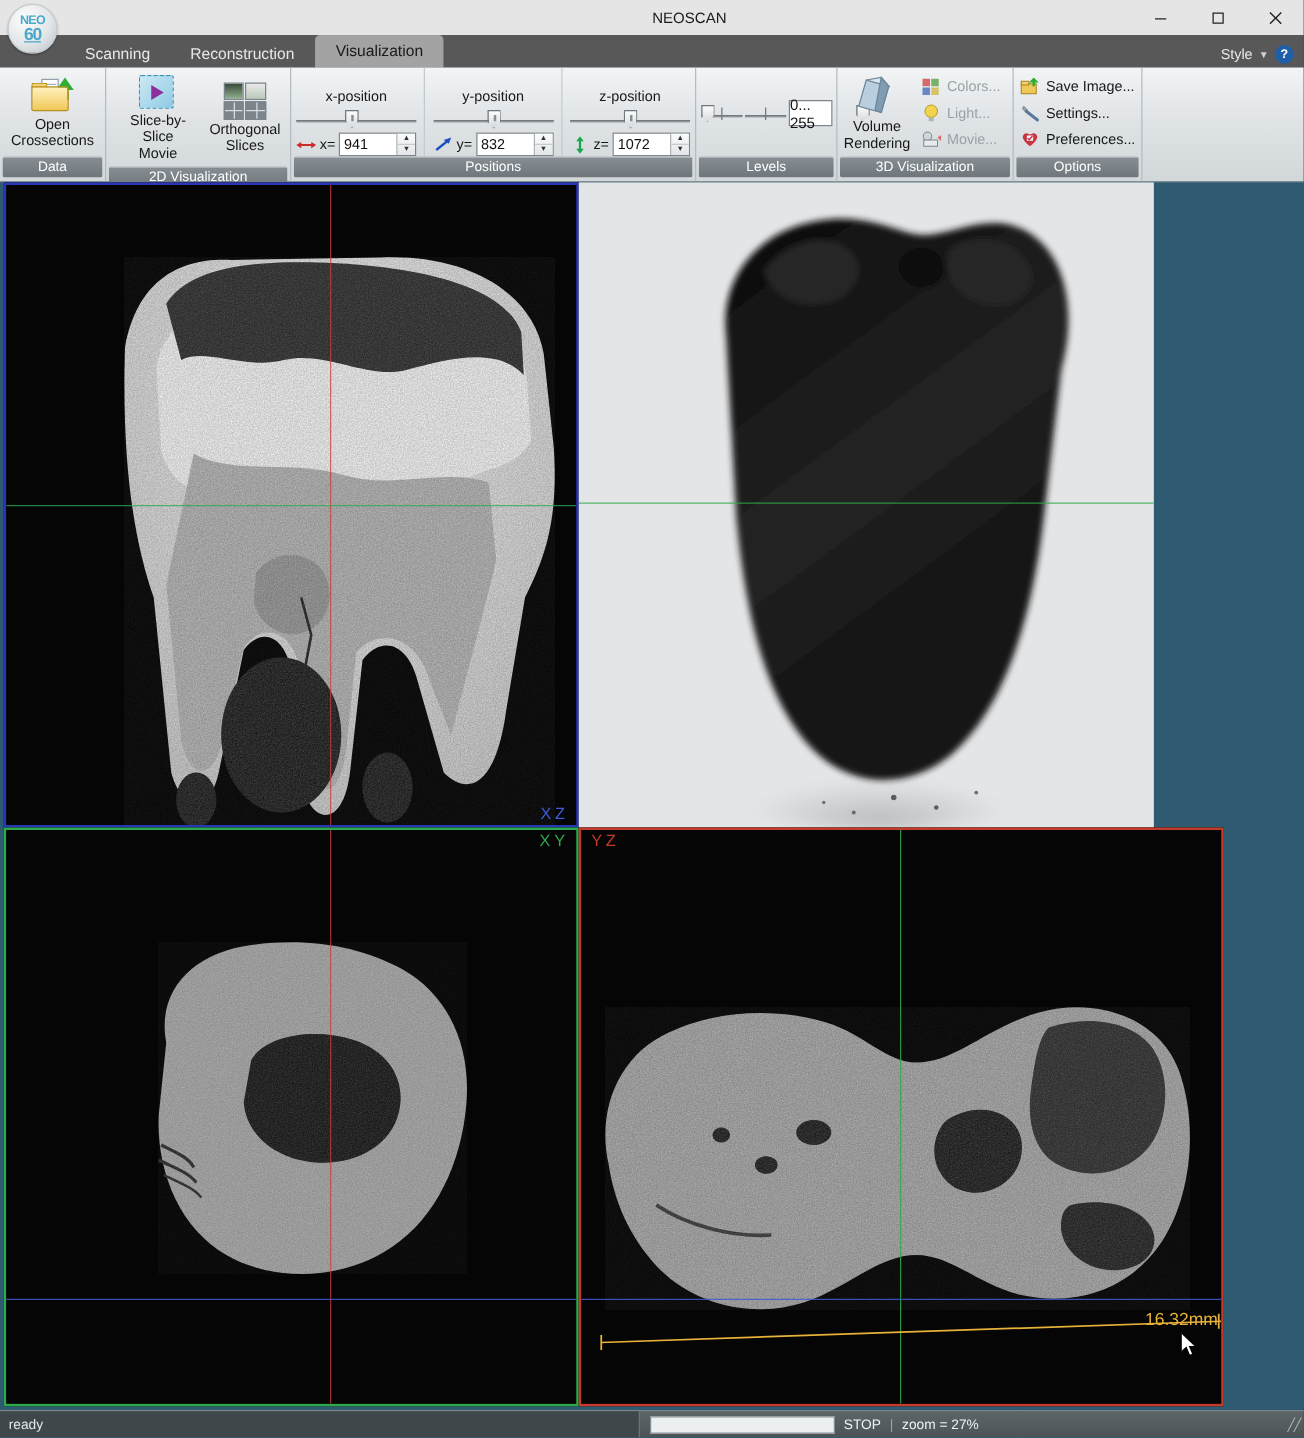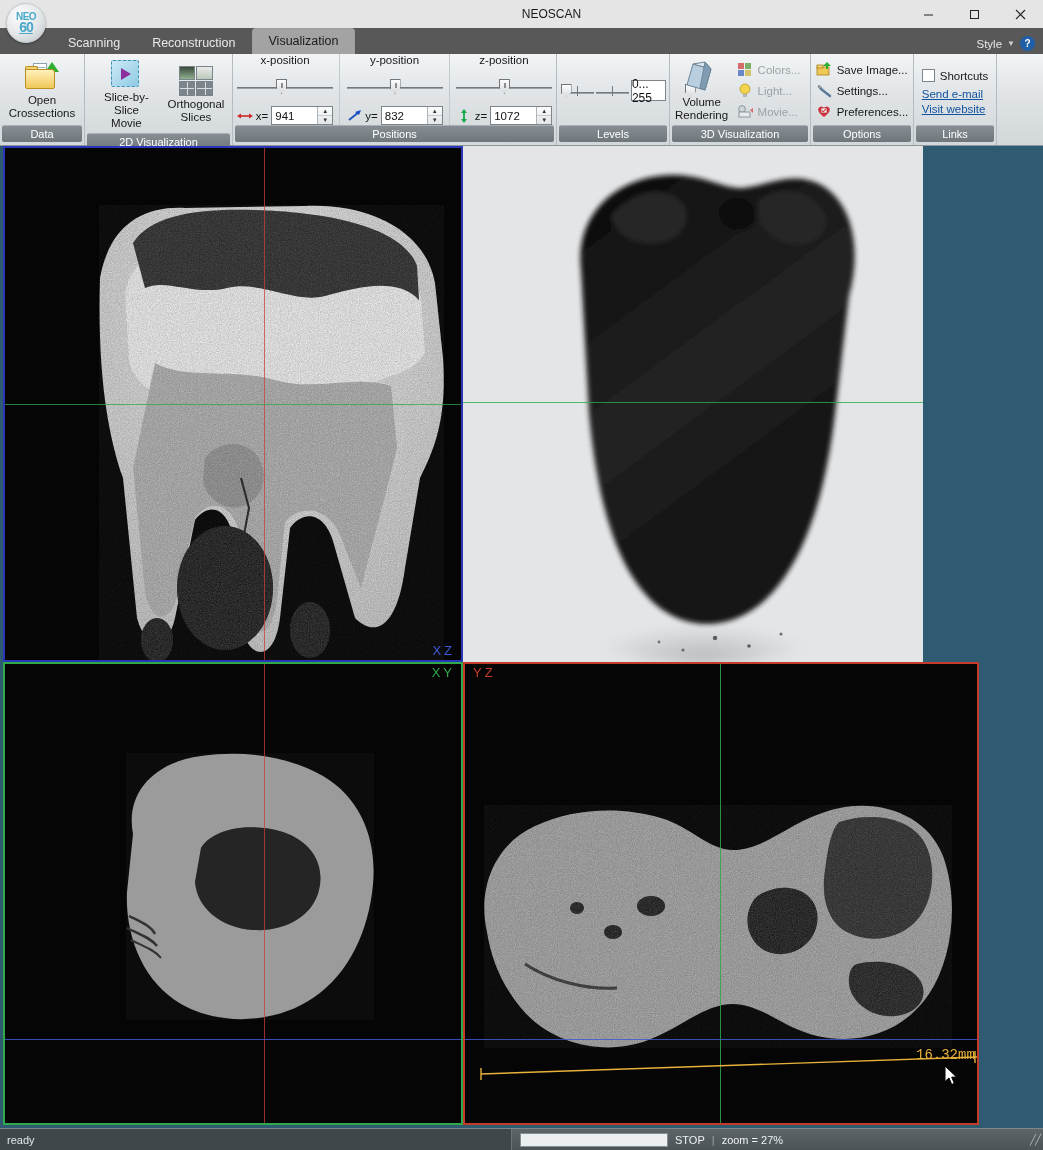--- a/index.html
+++ b/index.html
@@ -156,21 +156,21 @@
     background:#d8dde0;
   }
 
   
   .ico-prism { width: 44px; height: 34px; position: relative; }
 
   
   .pos-cell {
     display: flex; flex-direction: column; align-items: center;
     padding: 0 6px; border-right: 1px solid #c3cace; height: 100%;
-    justify-content: space-between;
+    justify-content: flex-end;
   }
   .pos-cell:last-child { border-right: none; }
   .pos-title { font-size: 11.5px; color: #16181a; margin-bottom: 3px; }
   .pos-slider { width: 96px; height: 16px; position: relative; margin-bottom: 3px; }
   .pos-slider .track {
     position: absolute; left: 0; right: 0; top: 9px; height: 2px;
     background: #9aa2a7; border-top: 1px solid #74797d;
   }
   .pos-slider .thumb {
     position: absolute; top: 1px; width: 11px; height: 15px;
@@ -545,33 +545,20 @@
               <path d="M6 6.5 L7.3 7.8 L10 4.8" stroke="#d1333f" stroke-width="1.1" fill="none"></path>
             </svg>
           </span>
           <span>Preferences...</span>
         </div>
       </div>
     </div>
     <div class="group-label">Options</div>
   </div>
 
-  <div class="group" style="width:83px;">
-    <div class="group-body">
-      <div class="items-col">
-        <div class="chk-row">
-          <span class="chk"></span>
-          <span>Shortcuts</span>
-        </div>
-        <div class="link-item">Send e-mail</div>
-        <div class="link-item">Visit website</div>
-      </div>
-    </div>
-    <div class="group-label">Links</div>
-  </div>
 
   <div style="flex:1;"></div>
 </div>
 
 <div class="workspace">
 
   <div class="vp" style="left:3px; top:0px; width:460px; height:516px; border:2px solid #2a35b8; background:#000;">
     <svg class="vp-img" viewBox="0 0 456 512" preserveAspectRatio="none">
       <defs>
         <filter id="grain1" x="0" y="0" width="100%" height="100%">
@@ -724,21 +711,21 @@
     <div class="yline" style="left:255px; background:#2faa4a; opacity:0.85;"></div>
     <div class="xline" style="top:375px; background:#3f5ad6; opacity:0.85;"></div>
     <div class="vp-label" style="left:8px; top:1px; color:#c43b2a;">YZ</div>
 
     <svg style="position:absolute; left:0; top:0; width:516px; height:463px; pointer-events:none;">
       <line x1="16" y1="410" x2="512" y2="393" stroke="#e8b23a" stroke-width="1.4"></line>
       <line x1="16" y1="404" x2="16" y2="416" stroke="#e8b23a" stroke-width="1.4"></line>
       <line x1="510" y1="387" x2="510" y2="399" stroke="#e8b23a" stroke-width="1.4"></line>
     </svg>
     <div style="position:absolute; left:451px; top:383px; color:#e8b23a; font-size:14px;
-                font-family:Liberation Mono, monospace;">16.32mm</div>
+                font-family:Liberation Sans, sans-serif;">16.32mm</div>
     <svg class="cursor-arrow" style="left:480px; top:402px;" viewBox="0 0 13 20">
       <polygon points="0,0 0,15.5 4,12 6.7,18.5 9.3,17.3 6.7,11.2 11.5,11" fill="#ffffff" stroke="#000000" stroke-width="1"></polygon>
     </svg>
   </div>
 
 </div>
 
 <div class="statusbar">
   <div class="status-left">ready</div>
   <div class="status-right">

